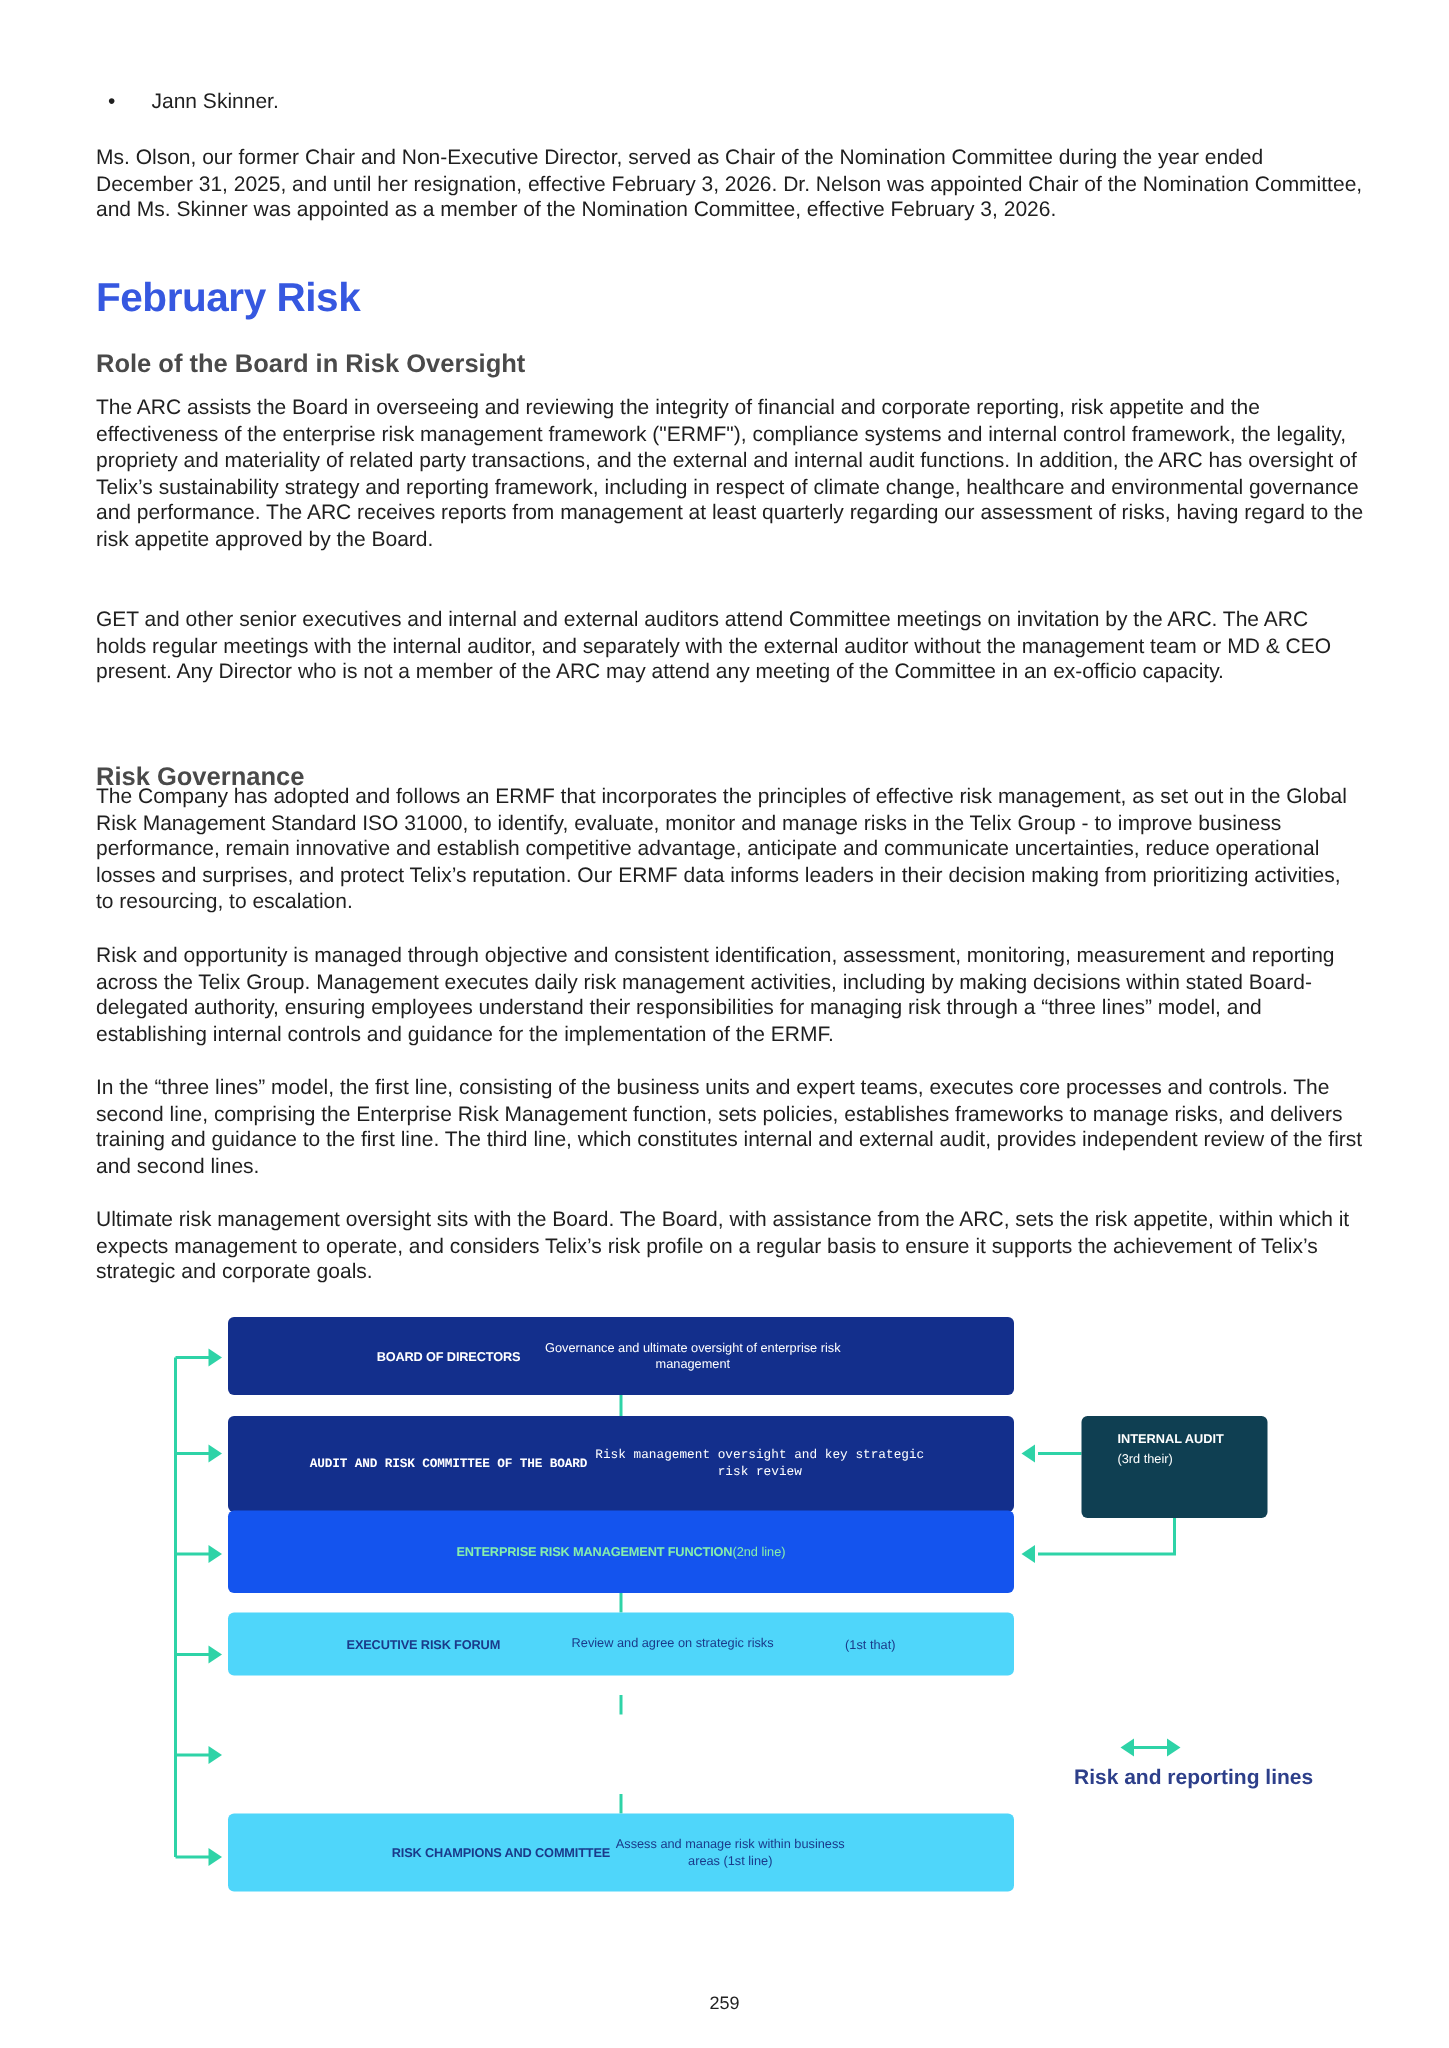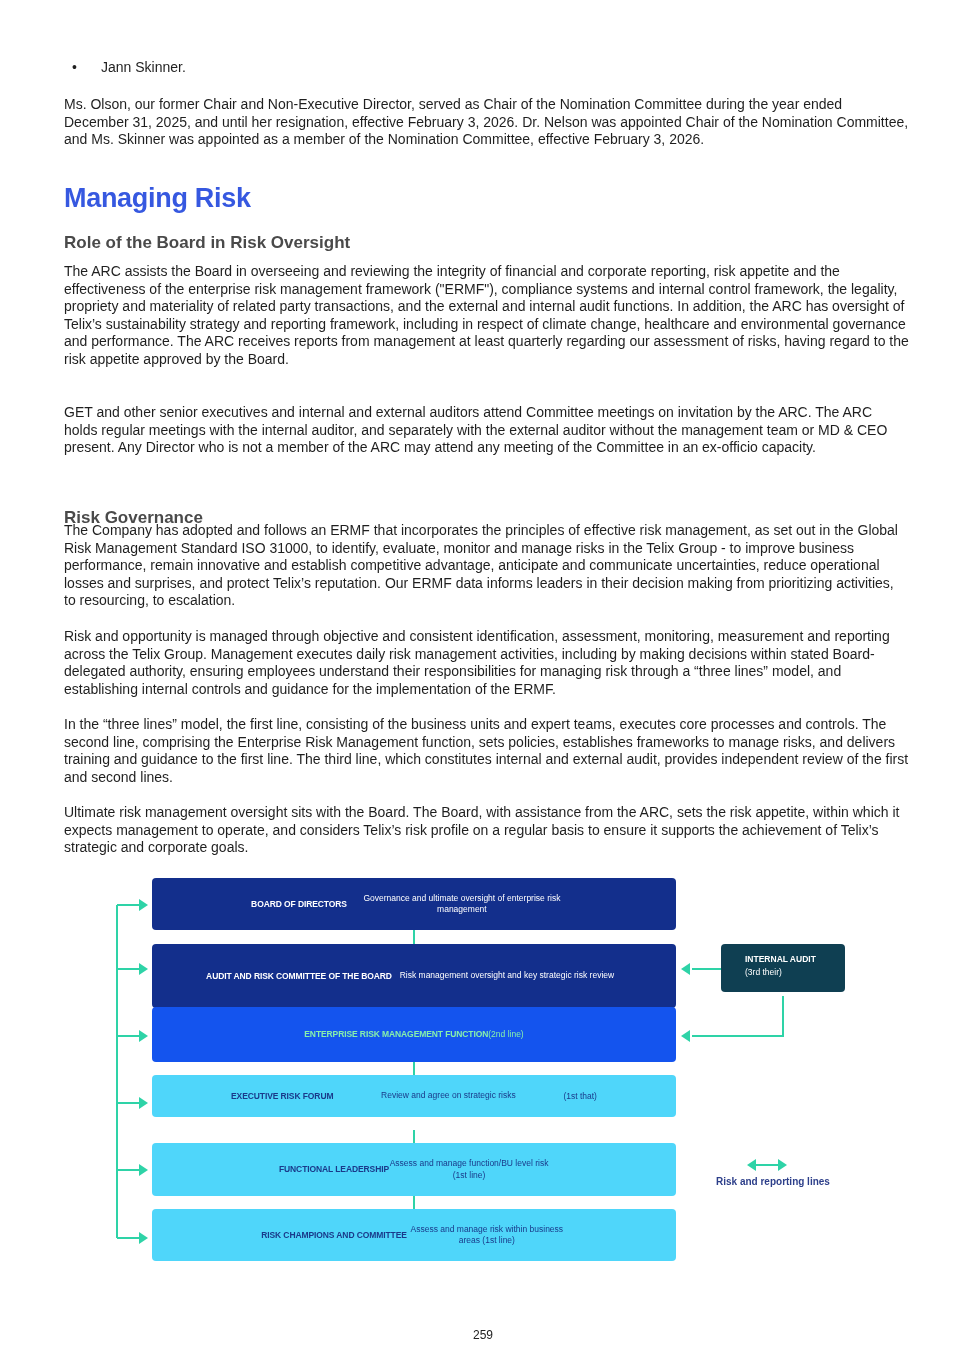--- a/index.html
+++ b/index.html
@@ -16,41 +16,41 @@
   .diagram { position: absolute; left: 0; top: 0; width: 966px; height: 1365px; }
   .box { position: absolute; left: 152px; width: 524px; border-radius: 4px; text-align: center;
          font-family: "Liberation Sans", sans-serif; display: flex; flex-direction: row;
          justify-content: center; align-items: center; }
   .box .title { font-size: 8.5px; font-weight: bold; letter-spacing: -0.1px; line-height: 13px; }
   .box .desc { font-size: 8.5px; line-height: 11.5px; width: 230px; }
   .box .line { font-size: 8.5px; line-height: 13px; }
   .dark { background: #132f8c; color: #ffffff; }
   .mid { background: #1454ee; color: #86efac; }
   .light { background: #4fd6fa; color: #1a3a8a; }
-  .ia-box { position: absolute; left: 721px; top: 944px; width: 124px; height: 48px; background: #0f3f52;
+  .ia-box { position: absolute; left: 721px; top: 944px; width: 124px; height: 68px; background: #0f3f52;
             border-radius: 4px; color: #ffffff; font-size: 8.5px; line-height: 13px; padding: 9px 0 0 24px;
             box-sizing: border-box; }
   .ia-box .title { font-weight: bold; }
-  .legend-text { position: absolute; left: 716px; top: 1176px; font-size: 10px; color: #2d3f8a; font-weight: bold; white-space: nowrap; }
+  .legend-text { position: absolute; left: 716px; top: 1176px; font-size: 14px; color: #2d3f8a; font-weight: bold; white-space: nowrap; }
   .page-num { position: absolute; left: 0; width: 966px; top: 1328px; text-align: center; font-size: 12px; color: #222; }
   svg.connectors { position: absolute; left: 0; top: 0; }
 </style>
 </head>
 <body>
 
 <div class="page">
 
   <div class="bullet-row">
     <span class="bullet-dot">•</span>
     <span class="bullet-text">Jann Skinner.</span>
   </div>
 
   <p class="para" style="top:96px;">Ms. Olson, our former Chair and Non-Executive Director, served as Chair of the Nomination Committee during the year ended December 31, 2025, and until her resignation, effective February 3, 2026. Dr. Nelson was appointed Chair of the Nomination Committee, and Ms. Skinner was appointed as a member of the Nomination Committee, effective February 3, 2026.</p>
 
-  <h1 class="h1">Managing Risk</h1>
+  <h1 class="h1">February Risk</h1>
 
   <h2 class="h2" style="top:233px;">Role of the Board in Risk Oversight</h2>
   <p class="para" style="top:263px;">The ARC assists the Board in overseeing and reviewing the integrity of financial and corporate reporting, risk appetite and the effectiveness of the enterprise risk management framework ("ERMF"), compliance systems and internal control framework, the legality, propriety and materiality of related party transactions, and the external and internal audit functions. In addition, the ARC has oversight of Telix’s sustainability strategy and reporting framework, including in respect of climate change, healthcare and environmental governance and performance. The ARC receives reports from management at least quarterly regarding our assessment of risks, having regard to the risk appetite approved by the Board.</p>
   <p class="para" style="top:404px;">GET and other senior executives and internal and external auditors attend Committee meetings on invitation by the ARC. The ARC holds regular meetings with the internal auditor, and separately with the external auditor without the management team or MD &amp; CEO present. Any Director who is not a member of the ARC may attend any meeting of the Committee in an ex-officio capacity.</p>
 
   <h2 class="h2" style="top:508px;">Risk Governance</h2>
   <p class="para" style="top:522px;">The Company has adopted and follows an ERMF that incorporates the principles of effective risk management, as set out in the Global Risk Management Standard ISO 31000, to identify, evaluate, monitor and manage risks in the Telix Group - to improve business performance, remain innovative and establish competitive advantage, anticipate and communicate uncertainties, reduce operational losses and surprises, and protect Telix’s reputation. Our ERMF data informs leaders in their decision making from prioritizing activities, to resourcing, to escalation.</p>
   <p class="para" style="top:628px;">Risk and opportunity is managed through objective and consistent identification, assessment, monitoring, measurement and reporting across the Telix Group. Management executes daily risk management activities, including by making decisions within stated Board-delegated authority, ensuring employees understand their responsibilities for managing risk through a “three lines” model, and establishing internal controls and guidance for the implementation of the ERMF.</p>
   <p class="para" style="top:716px;">In the “three lines” model, the first line, consisting of the business units and expert teams, executes core processes and controls. The second line, comprising the Enterprise Risk Management function, sets policies, establishes frameworks to manage risks, and delivers training and guidance to the first line. The third line, which constitutes internal and external audit, provides independent review of the first and second lines.</p>
   <p class="para" style="top:804px;">Ultimate risk management oversight sits with the Board. The Board, with assistance from the ARC, sets the risk appetite, within which it expects management to operate, and considers Telix’s risk profile on a regular basis to ensure it supports the achievement of Telix’s strategic and corporate goals.</p>
@@ -91,40 +91,36 @@
         <polygon points="747,1165 756,1159 756,1171"></polygon>
         <polygon points="787,1165 778,1159 778,1171"></polygon>
       </g>
     </svg>
 
     <div class="box dark" style="top:878px; height:52px;">
       <div class="title">BOARD OF DIRECTORS</div>
       <div class="desc">Governance and ultimate oversight of enterprise risk management</div>
     </div>
 
-    <div class="box dark" style="top:944px; height:64px;">
+    <div class="box dark" style="top:944px; height:64px;font-family:Liberation Mono, monospace;">
       <div class="title">AUDIT AND RISK COMMITTEE OF THE BOARD</div>
       <div class="desc">Risk management oversight and key strategic risk review</div>
     </div>
 
     <div class="box mid" style="top:1007px; height:55px;">
       <div class="title">ENTERPRISE RISK MANAGEMENT FUNCTION</div>
       <div class="line">(2nd line)</div>
     </div>
 
     <div class="box light" style="top:1075px; height:42px;">
       <div class="title">EXECUTIVE RISK FORUM</div>
       <div class="desc">Review and agree on strategic risks</div>
       <div class="line">(1st that)</div>
     </div>
 
-    <div class="box light" style="top:1143px; height:53px;">
-      <div class="title">FUNCTIONAL LEADERSHIP</div>
-      <div class="desc" style="width:160px;">Assess and manage function/BU level risk (1st line)</div>
-    </div>
 
     <div class="box light" style="top:1209px; height:52px;">
       <div class="title">RISK CHAMPIONS AND COMMITTEE</div>
       <div class="desc" style="width:160px;">Assess and manage risk within business areas (1st line)</div>
     </div>
 
     <div class="ia-box">
       <div class="title">INTERNAL AUDIT</div>
       <div>(3rd their)</div>
     </div>

